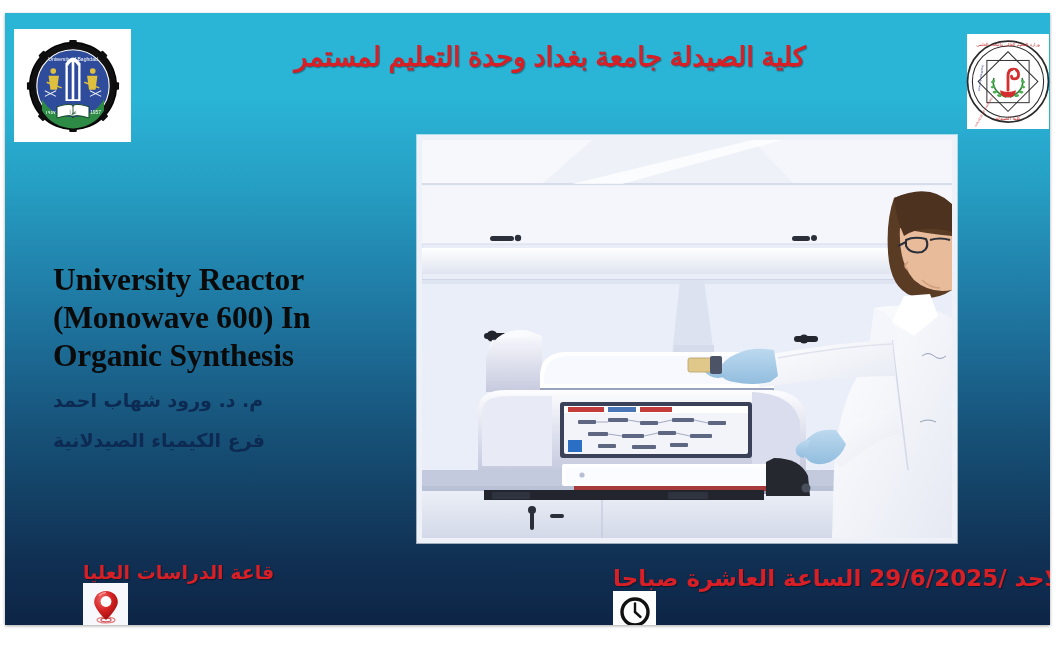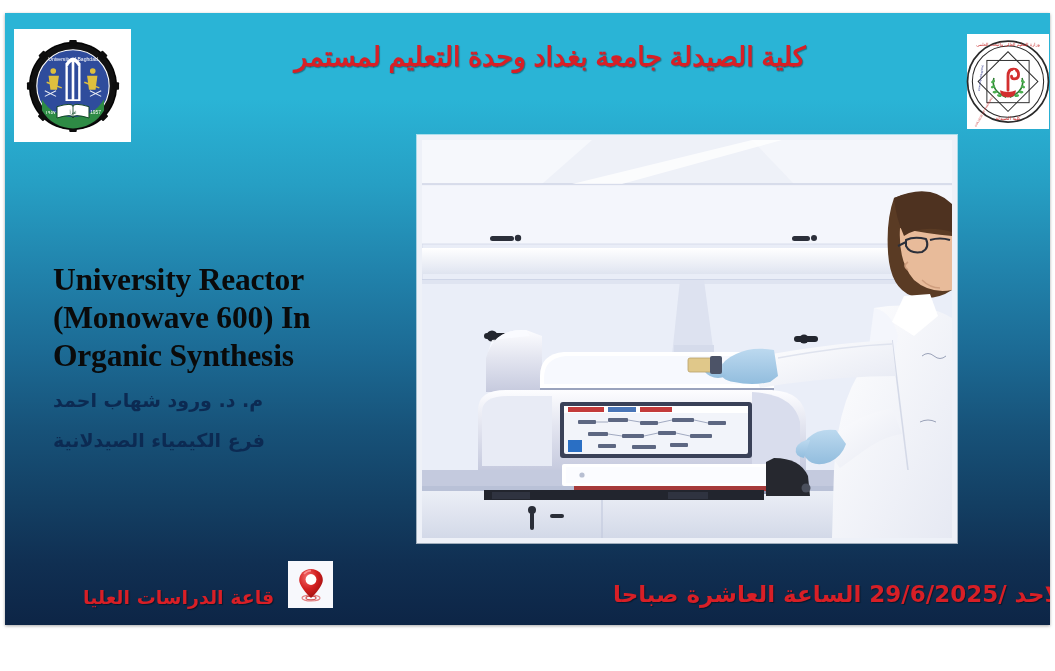--- a/index.html
+++ b/index.html
@@ -78,21 +78,21 @@
     font-family:"DejaVu Sans", sans-serif;
     font-weight:bold;
     font-size:19px;
     color:#0c2a52;
     white-space:nowrap;
   }
   #speaker-name{top:376px;}
   #speaker-dept{top:392px;margin-top:24px;}
 
   
-  .footer-row{position:absolute;display:flex;align-items:flex-end;}
+  .footer-row{position:absolute;display:flex;align-items:flex-start;flex-direction:column;}
   #venue-row{left:78px;top:548px;}
   #time-row{left:608px;top:552px;}
 
   .footer-text{
     direction:rtl;
     font-family:"DejaVu Sans", sans-serif;
     font-weight:bold;
     font-size:19px;
     color:#d81f26;
     text-shadow:1px 1px 1px rgba(0,0,0,.4);

